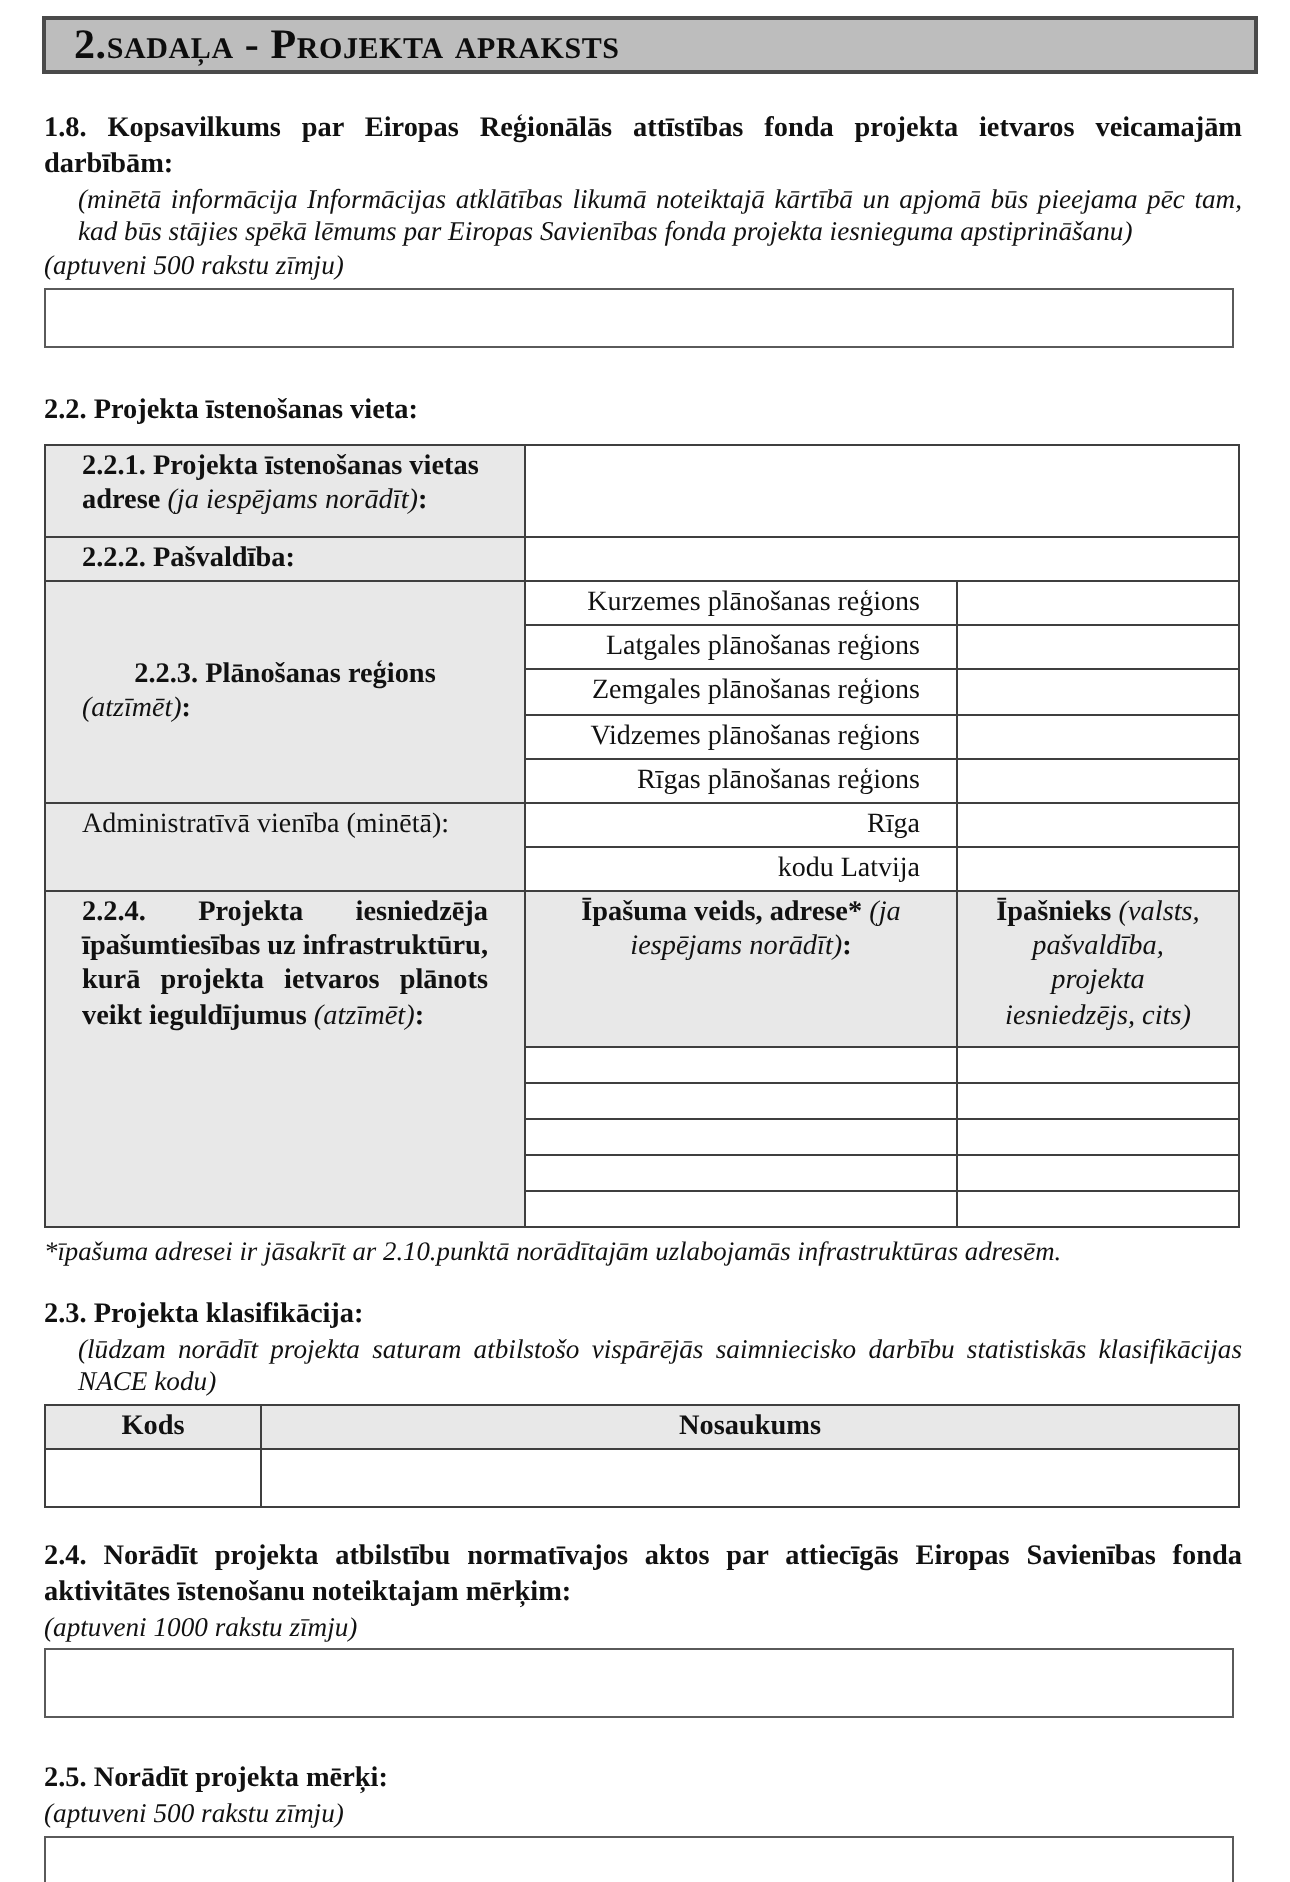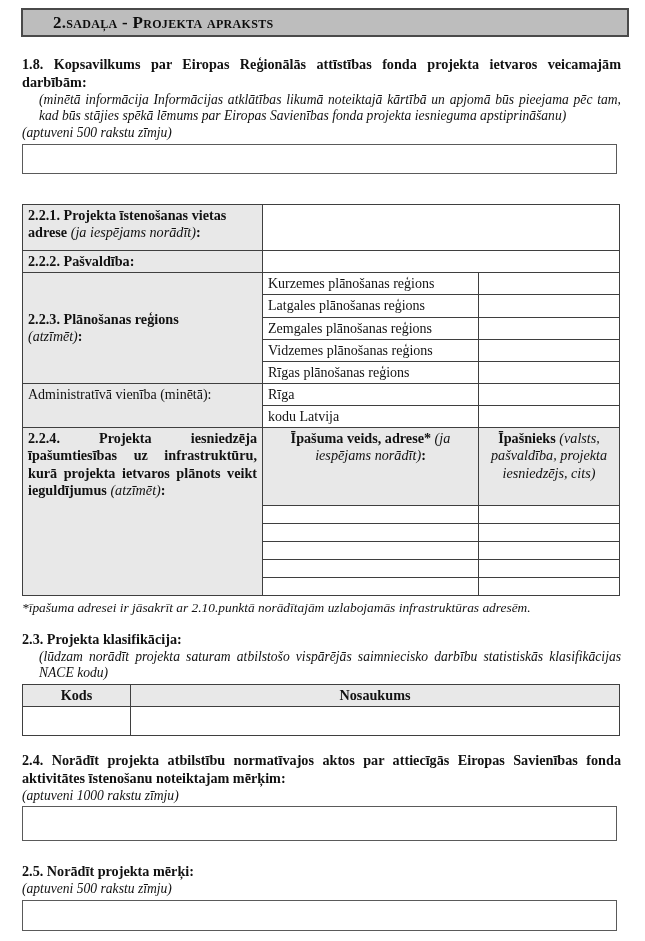--- a/index.html
+++ b/index.html
@@ -12,24 +12,24 @@
     overflow: hidden;
   }
   .page { padding: 8px 16px 0 21px; }
 
   .title-bar {
     background: #bdbdbd;
     border: 2px solid #4a4a4a;
     height: 29px;
     width: 608px;
     display: flex; align-items: center;
-    padding-left: 30px;
+    padding-left: 14px;
     font-weight: bold;
     font-variant: small-caps;
-    font-size: 17px;
+    font-size: 21px;
     letter-spacing: 0.3px;
     color: #0d0d0d;
   }
 
   .content { width: 599px; margin-left: 1px; }
 
   .h-bold {
     font-weight: bold;
     font-size: 14.2px;
     line-height: 1.26;
@@ -54,30 +54,30 @@
   .box-25 { height: 31px; margin-top: 2px; }
 
   table.form {
     border-collapse: collapse;
     table-layout: fixed;
     width: 597px;
   }
   table.form td {
     border: 1px solid #3f3f3f;
     vertical-align: top;
-    padding: 2px 5px;
+    padding: 2px 18px;
     font-size: 14px;
     line-height: 1.22;
     margin-top: 48px;
   }
   td.gray { background: #e8e8e8; }
   td.center { text-align: center; vertical-align: top; }
   .cell-bold { font-weight: bold; font-size: 14.2px; text-align: justify; }
   .cell-ital { font-style: italic; font-weight: normal; }
-  .opt { font-size: 14px; }
+  .opt { font-size: 14px; text-align: right; }
 
   .sp-title-to-21 { height: 19px; }
   .sp-box-to-22  { height: 23px; }
   .sp-22-to-table { height: 7px; }
   .sp-foot-to-23 { height: 15px; }
   .sp-23note-to-table { height: 2px; }
   .sp-23-to-24 { height: 16px; }
   .sp-24-to-25 { height: 22px; }
 
   .footnote {
@@ -100,20 +100,21 @@
 
   <div class="content">
 
     <div class="h-bold">1.8. Kopsavilkums par Eiropas Reģionālās attīstības fonda projekta ietvaros veicamajām darbībām:</div>
     <div class="note">(minētā informācija Informācijas atklātības likumā noteiktajā kārtībā un apjomā būs pieejama pēc tam, kad būs stājies spēkā lēmums par Eiropas Savienības fonda projekta iesnieguma apstiprināšanu)</div>
     <div class="note-line">(aptuveni 500 rakstu zīmju)</div>
     <div class="fill-box box-21"></div>
 
     <div class="sp-box-to-22"></div>
 
+    <div class="h-bold">2.2. Projekta īstenošanas vieta:</div>
     <div class="sp-22-to-table"></div>
 
     <table class="form">
       <colgroup>
           <col style="width:240px">
           <col style="width:216px">
           <col style="width:141px">
         </colgroup>
       <tbody>
           <tr style="height:46px">
@@ -124,21 +125,21 @@
       </tr>
       <tr style="height:20px">
         <td class="gray">
           <span class="cell-bold">2.2.2. Pašvaldība:</span>
         </td>
         <td colspan="2"></td>
       </tr>
 
       <tr style="height:20px">
         <td class="gray" rowspan="5" style="vertical-align:middle">
-          <span class="cell-bold" style="text-align:left;display:block">2.2.3. Plānošanas reģions</span>
+          <span class="cell-bold" style="text-align:center;display:block">2.2.3. Plānošanas reģions</span>
           <span style="display:block"><span class="cell-ital">(atzīmēt)</span><b>:</b></span>
         </td>
         <td class="opt">Kurzemes plānošanas reģions</td>
         <td></td>
       </tr>
       <tr style="height:20px">
         <td class="opt">Latgales plānošanas reģions</td>
         <td></td>
       </tr>
       <tr style="height:20px">

